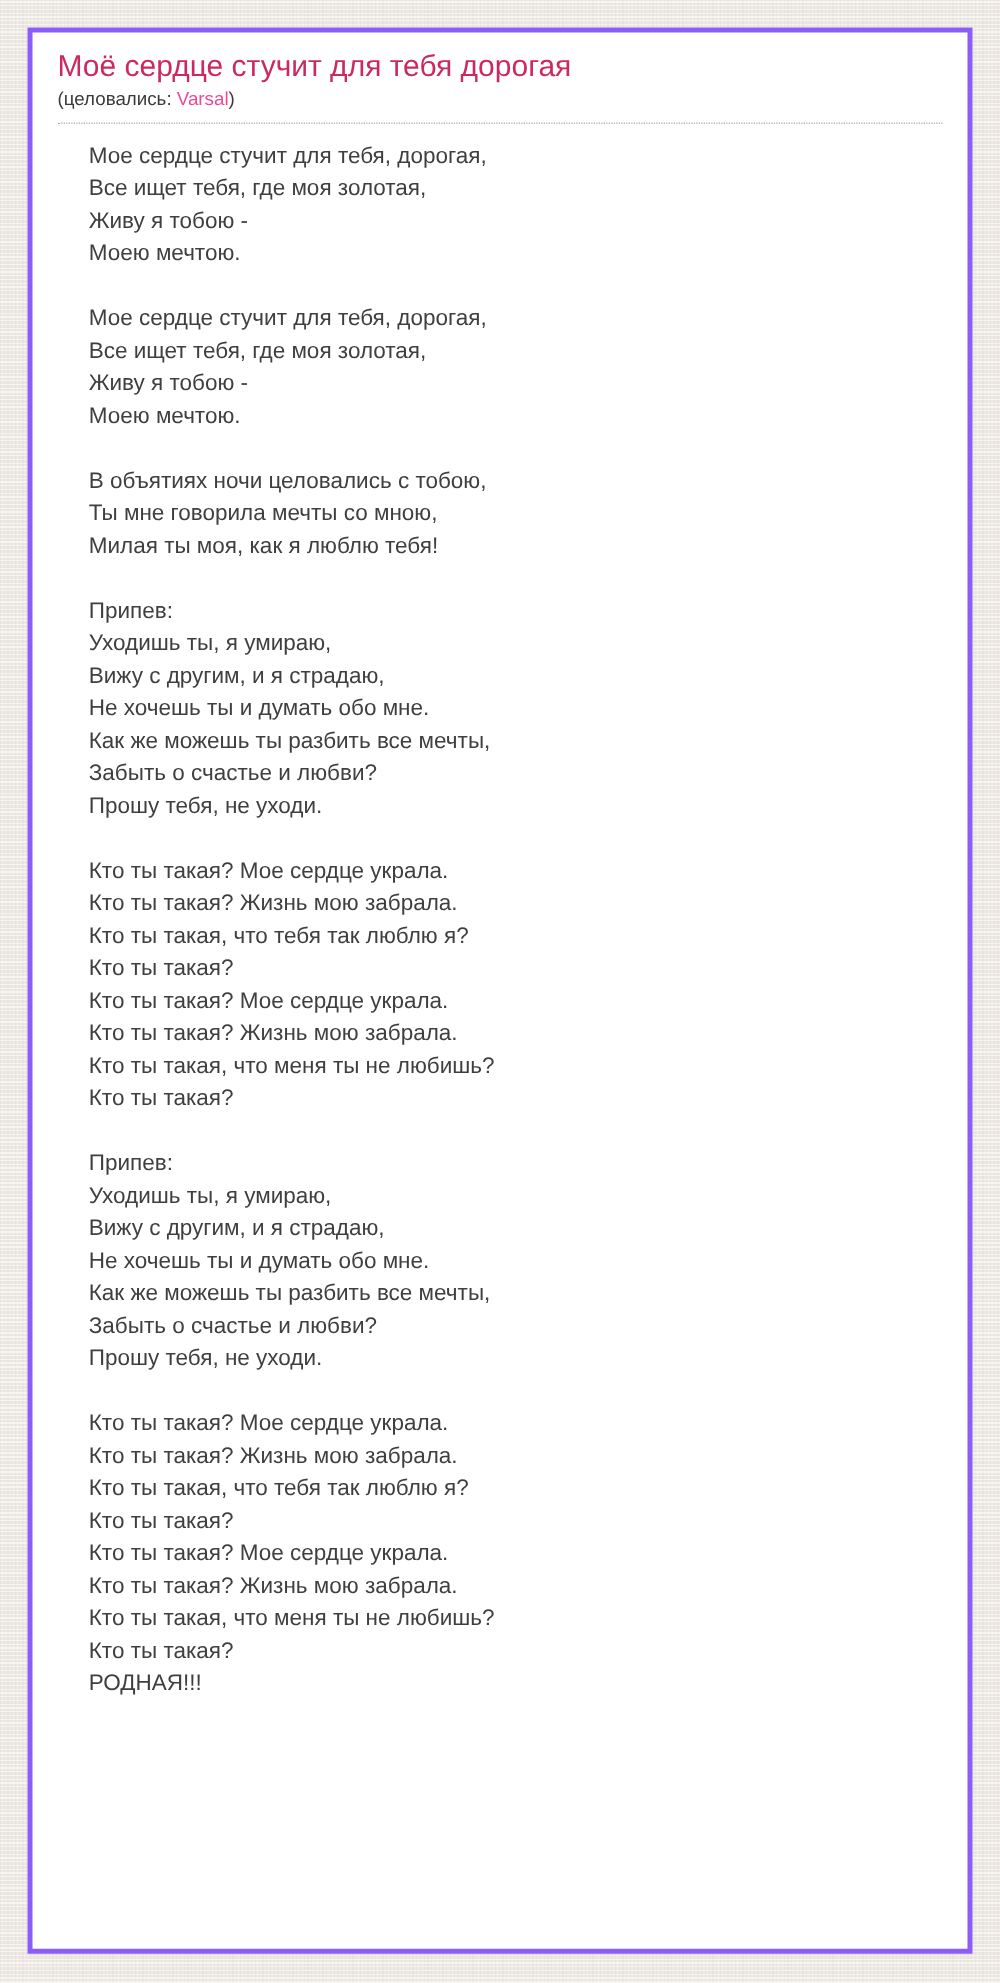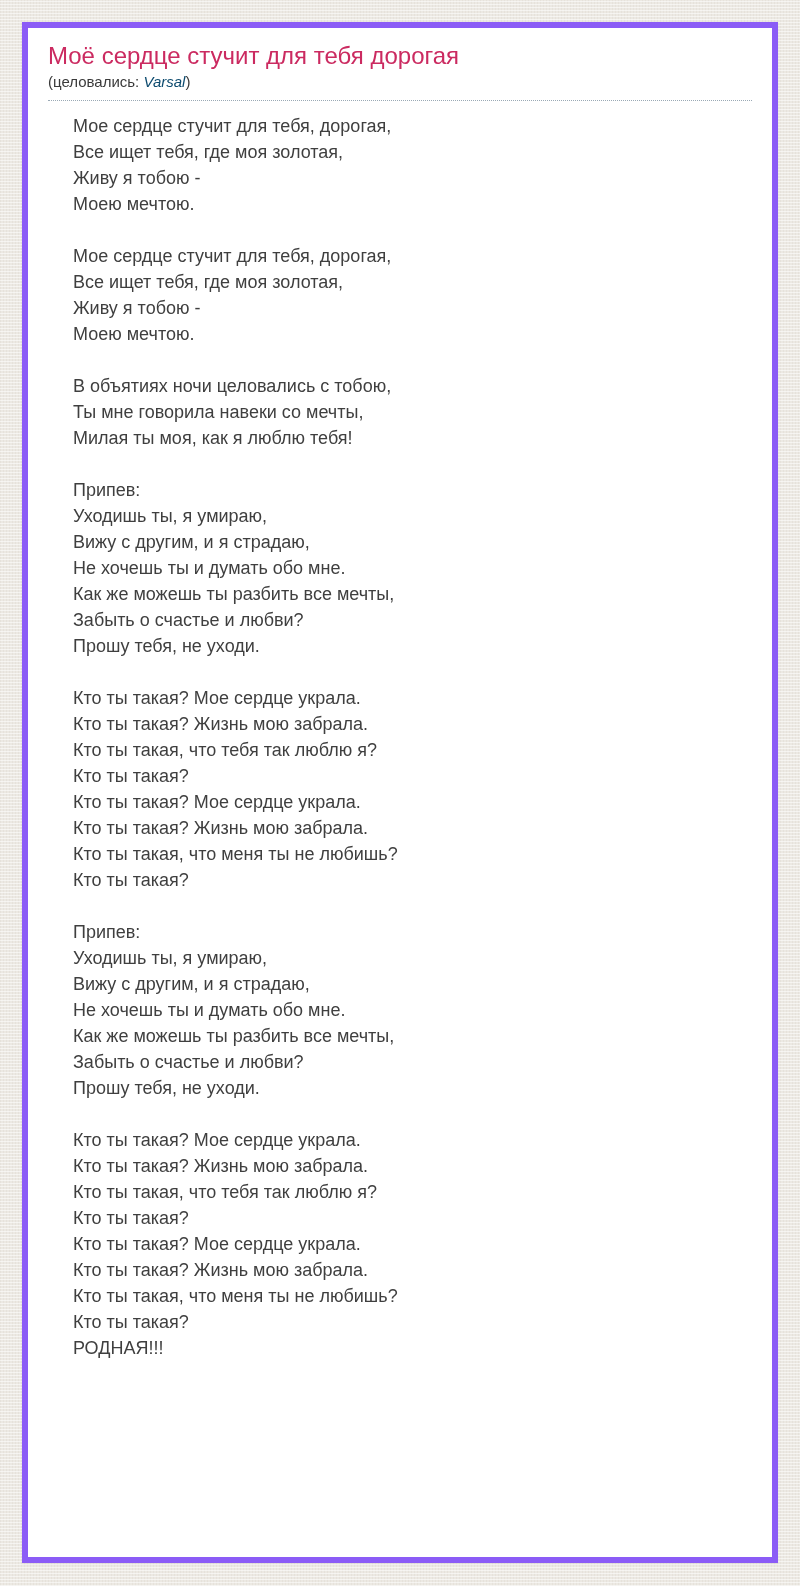--- a/index.html
+++ b/index.html
@@ -17,21 +17,21 @@
       repeating-linear-gradient(90deg, rgba(219,213,204,0.35) 0 1px, rgba(0,0,0,0) 1px 3px);
     position: relative;
   }
   .card {
     position: absolute;
     left: 22px;
     top: 22px;
     width: 756px;
     height: 1541px;
     background: #ffffff;
-    border: 6px solid #8b5cf6;
+    border: 4px solid #8b5cf6;
     box-sizing: border-box;
     box-shadow: 0 1px 2px rgba(0,0,0,0.06);
   }
   .header {
     margin: 0 20px 0 20px;
     padding: 14px 0 8px 0;
     border-bottom: 1px dotted #9aa9b5;
   }
   .title {
     margin: 0;
@@ -40,24 +40,23 @@
     font-weight: normal;
     color: #cb2a60;
   }
   .artist-line {
     margin-top: 2px;
     font-size: 15px;
     line-height: 20px;
     color: #3a3a3a;
   }
   .artist-link {
-    color: #0c4a6e;
+    color: #ec4899;
     text-decoration: none;
     cursor: pointer;
-    font-style: italic;
   }
   .lyrics {
     padding: 12px 20px 0 21px;
     font-size: 18px;
     line-height: 26px;
     color: #3f3f3f;
     margin-left: 24px;
   }
   .stanza {
     margin: 0 0 26px 0;
@@ -105,21 +104,21 @@
   <div class="lyrics" id="lyrics">
       <p class="stanza">Мое сердце стучит для тебя, дорогая,
 Все ищет тебя, где моя золотая,
 Живу я тобою -
 Моею мечтою.</p>
       <p class="stanza">Мое сердце стучит для тебя, дорогая,
 Все ищет тебя, где моя золотая,
 Живу я тобою -
 Моею мечтою.</p>
       <p class="stanza">В объятиях ночи целовались с тобою,
-Ты мне говорила навеки со мечты,
+Ты мне говорила мечты со мною,
 Милая ты моя, как я люблю тебя!</p>
       <p class="stanza">Припев:
 Уходишь ты, я умираю,
 Вижу с другим, и я страдаю,
 Не хочешь ты и думать обо мне.
 Как же можешь ты разбить все мечты,
 Забыть о счастье и любви?
 Прошу тебя, не уходи.</p>
       <p class="stanza">Кто ты такая? Мое сердце украла.
 Кто ты такая? Жизнь мою забрала.

